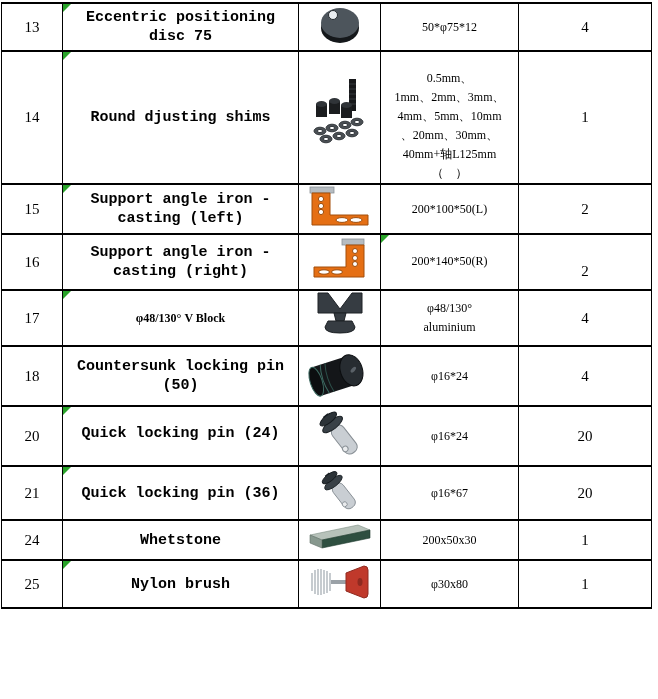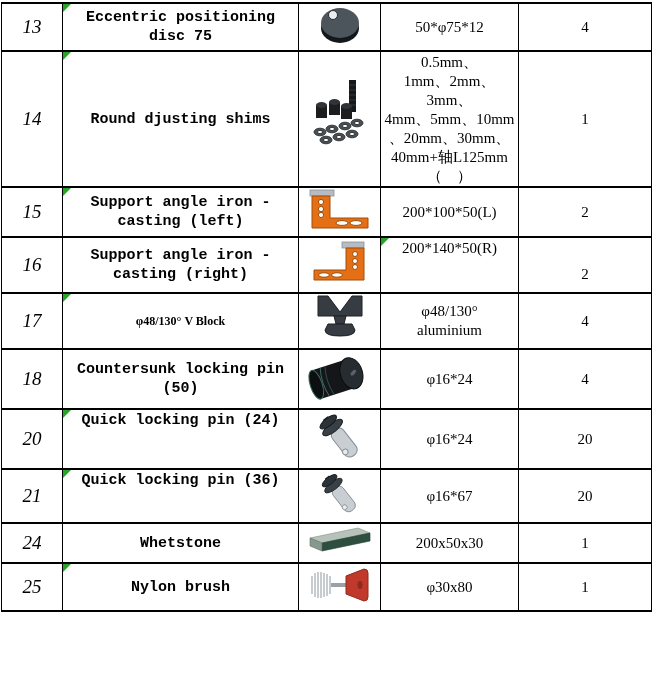--- a/index.html
+++ b/index.html
@@ -1,26 +1,26 @@
 <!DOCTYPE html>
 <html><head>
 <meta charset="utf-8">
 <style>
   html,body{margin:0;padding:0;background:#fff;}
   body{width:658px;height:699px;overflow:hidden;font-family:"Liberation Serif",serif;color:#000;}
   table.parts{border-collapse:collapse;table-layout:fixed;width:650px;margin:2px 0 0 1px;}
   td{border-left:1px solid #000;border-right:1px solid #000;
      border-top:2px solid #000;border-bottom:2px solid #000;
      position:relative;text-align:center;vertical-align:middle;padding:0;overflow:hidden;}
-  .c-no{font-size:19px;font-style:italic;}
+  .c-no{font-size:15px;}
   .c-name{font-family:Liberation Mono, monospace;font-weight:bold;font-size:15px;line-height:19px;white-space:pre-line;}
   .c-name.serif{font-family:"Liberation Serif",serif;font-size:12px;white-space:nowrap;}
-  .c-spec{font-size:15px;line-height:19px;white-space:pre-line;}
+  .c-spec{font-size:12px;line-height:19px;white-space:pre-line;}
   .c-qty{font-size:15px;}
-  .v-top{vertical-align:top;padding-top:1px;}
+  .v-top{vertical-align:top;padding-top:17px;}
   .v-low{vertical-align:bottom;padding-bottom:9px;}
   .gt{position:absolute;top:0;left:0;width:0;height:0;
       border-top:8px solid #29a329;border-right:8px solid transparent;}
 </style>
 </head>
 <body>
 
 <table class="parts">
   <colgroup>
     <col style="width:61px">

